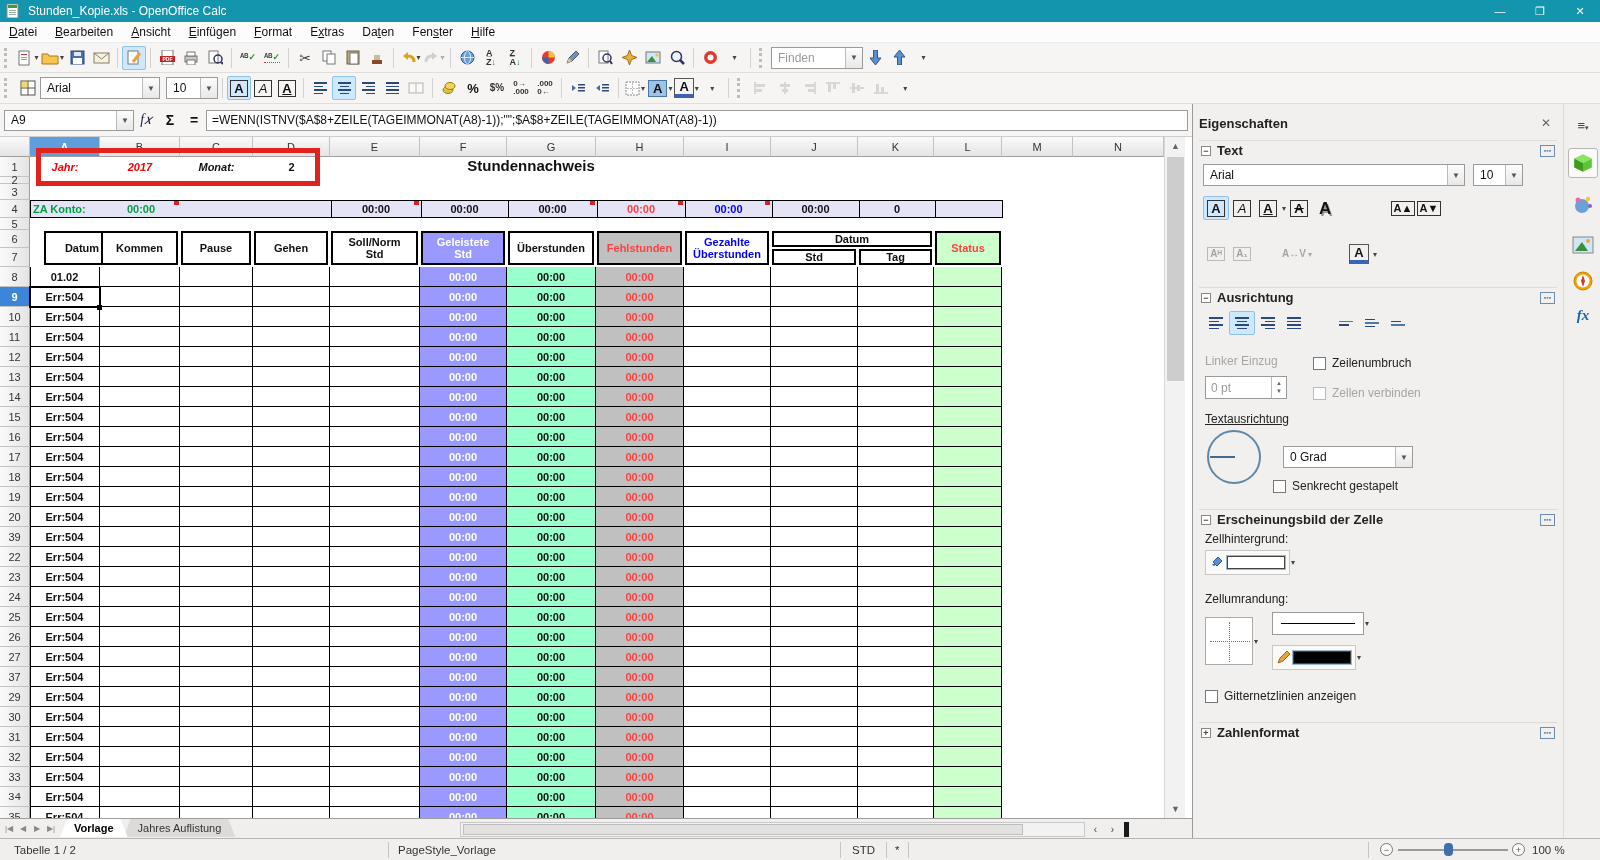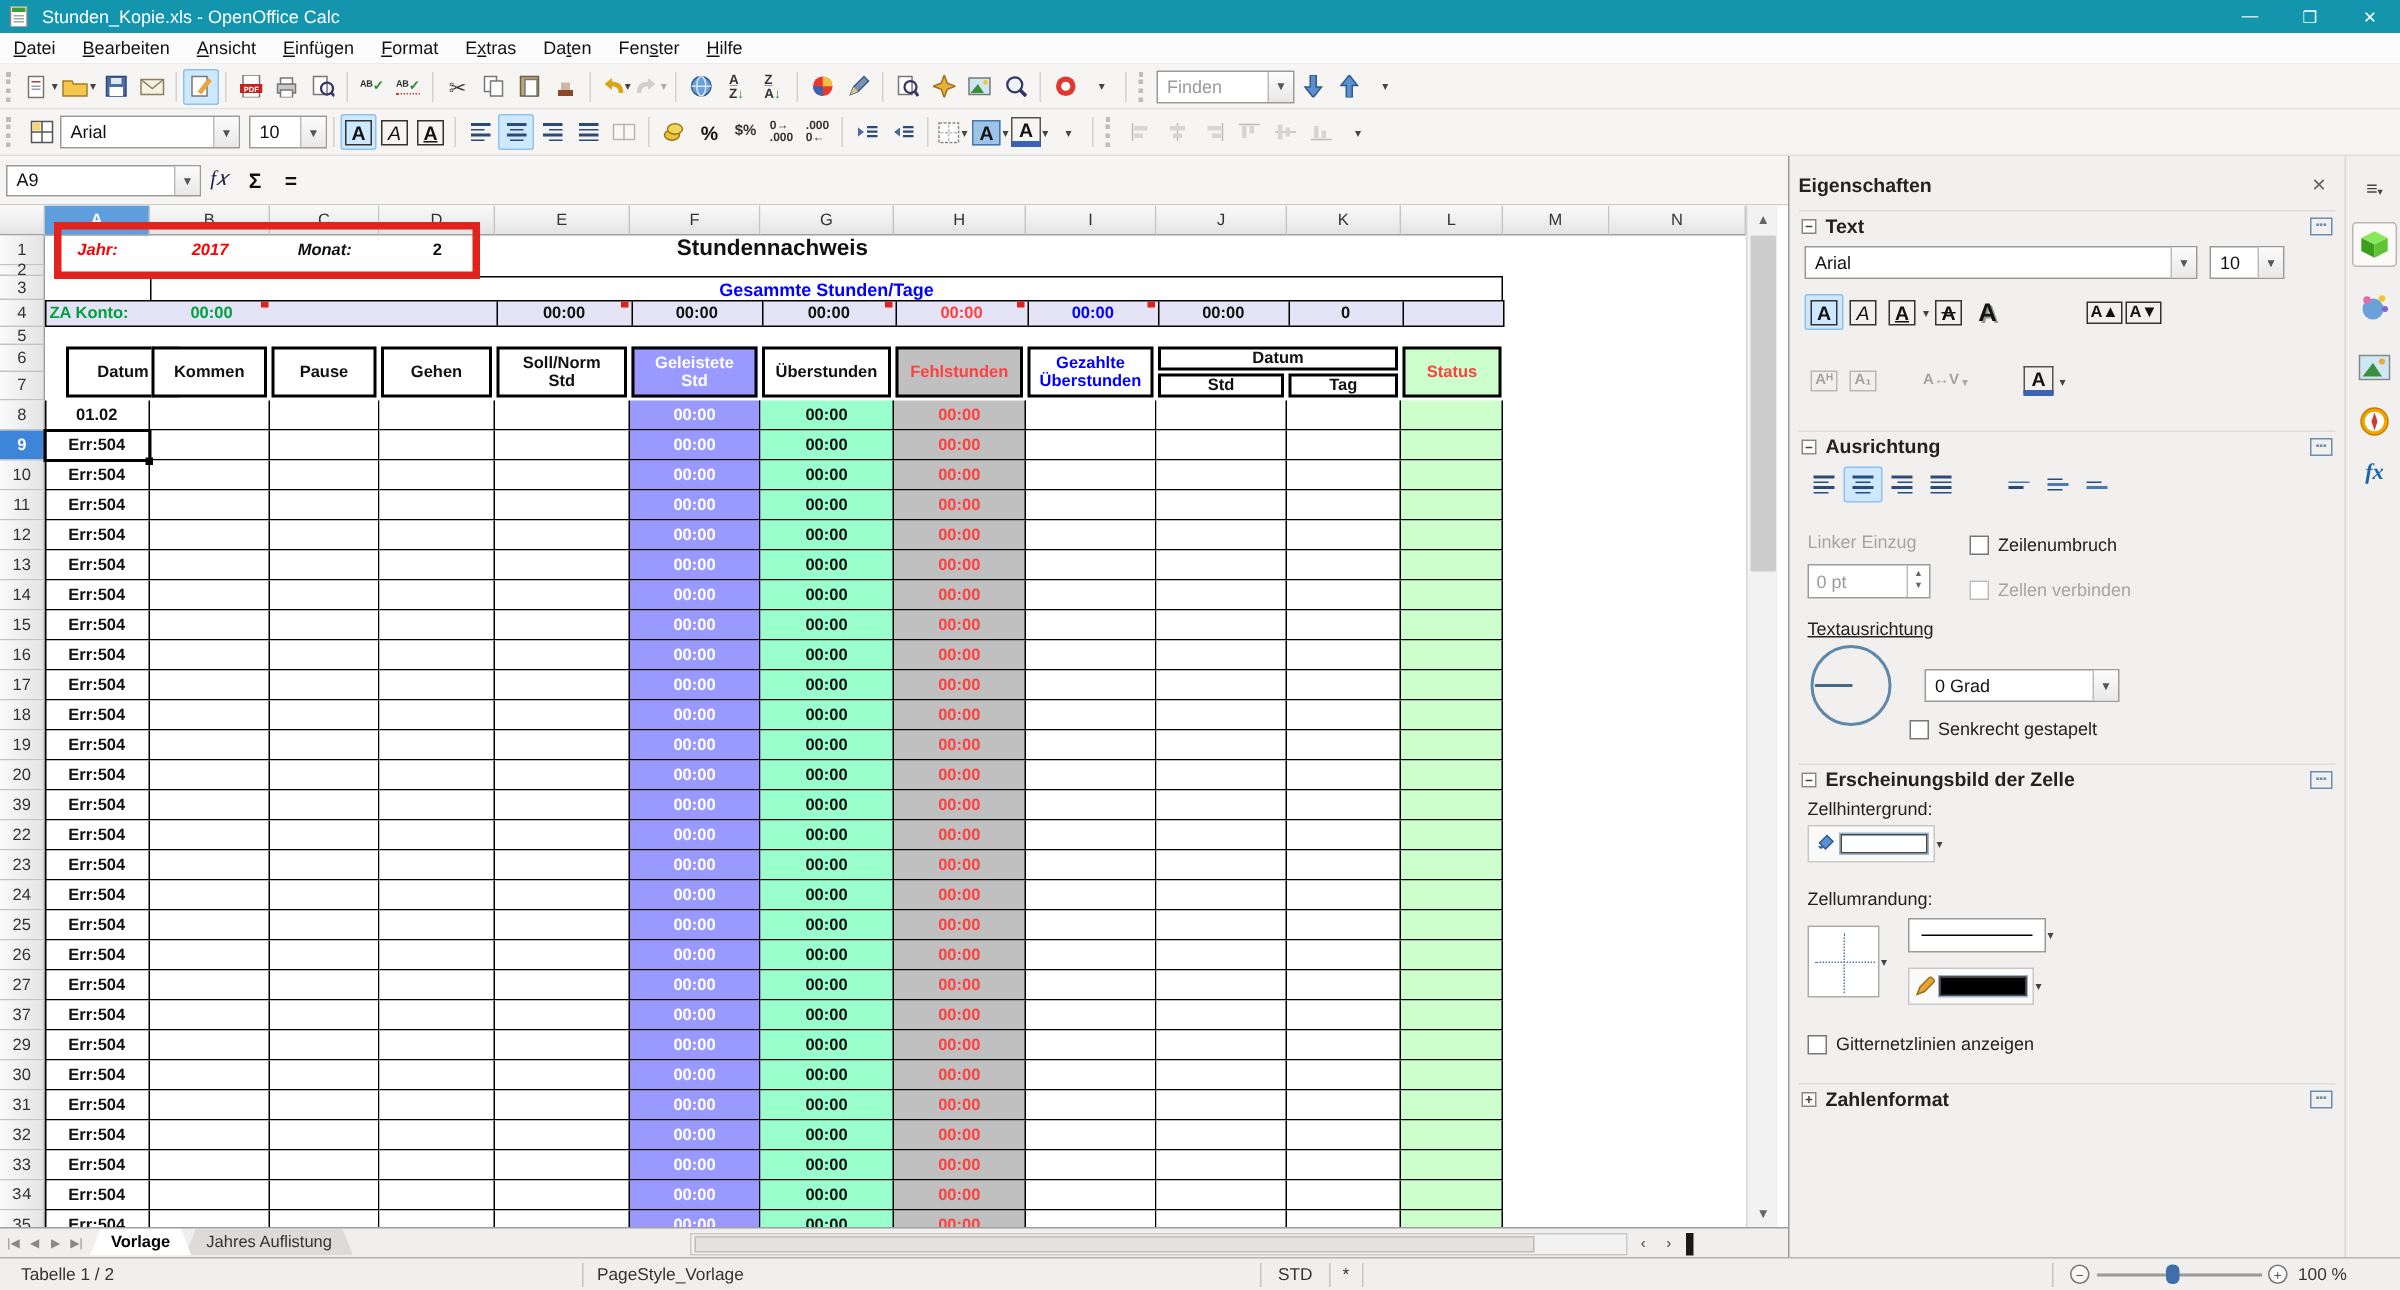--- a/index.html
+++ b/index.html
@@ -519,20 +519,21 @@
 </div>
 
 <div class="fbar">
   <span class="combo namebox">
     <span class="cval">A9</span>
         <span class="carr">▼</span>
   </span>
   <span class="fbtn" style="font-family:'Liberation Serif',serif;font-style:italic;color:#224;">f𝑥</span>
   <span class="fbtn" style="font-weight:bold">Σ</span>
   <span class="fbtn" style="font-weight:bold">=</span>
+  <span class="finput">=WENN(ISTNV($A$8+ZEILE(TAGEIMMONAT(A8)-1));"";$A$8+ZEILE(TAGEIMMONAT(A8)-1))</span>
 </div>
 
 <div class="sheet">
   <div class="corner"></div>
   <div>
         <div class="colhdr sel" style="left: 30px; width: 70px;">A</div>
         <div class="colhdr" style="left: 100px; width: 80px;">B</div>
         <div class="colhdr" style="left: 180px; width: 73px;">C</div>
         <div class="colhdr" style="left: 253px; width: 77px;">D</div>
         <div class="colhdr" style="left: 330px; width: 90px;">E</div>
@@ -581,23 +582,22 @@
         <div class="rowhdr" style="top: 610px; height: 20px;">32</div>
         <div class="rowhdr" style="top: 630px; height: 20px;">33</div>
         <div class="rowhdr" style="top: 650px; height: 20px; font-family: Liberation Mono, monospace;">34</div>
         <div class="rowhdr" style="top: 670px; height: 20px;">35</div>
       </div>
 
   <div class="cell it red" style="left:30px;top:20px;width:70px;height:20px">Jahr:</div>
   <div class="cell it red" style="left:100px;top:20px;width:80px;height:20px">2017</div>
   <div class="cell it" style="left:180px;top:20px;width:73px;height:20px">Monat:</div>
   <div class="cell" style="left:253px;top:20px;width:77px;height:20px">2</div>
-  <div class="cell title-big" style="left:370px;top:17px;width:290px;height:23px">Stundennachweis</div>
-
-  <div class="box3" style="left:100px;top:47px;width:902px;height:17px">Gesammte Stunden/Tage</div>
+  <div class="cell title-big" style="left:386px;top:17px;width:290px;height:23px">Stundennachweis</div>
+
 
   <div class="row4" style="left:30px;top:63px;width:973px;height:18px">
     <div class="cell green" style="left:2px;width:66px;justify-content:flex-start">ZA Konto:</div>
     <div class="cell green" style="left:70px;width:80px">00:00</div>
     <div class="vline" style="left:300px"></div>
         <div class="vline" style="left:390px"></div>
     <div class="vline" style="left:477px"></div>
         <div class="vline" style="left:566px"></div>
     <div class="vline" style="left:654px"></div>
         <div class="vline" style="left:741px"></div>

